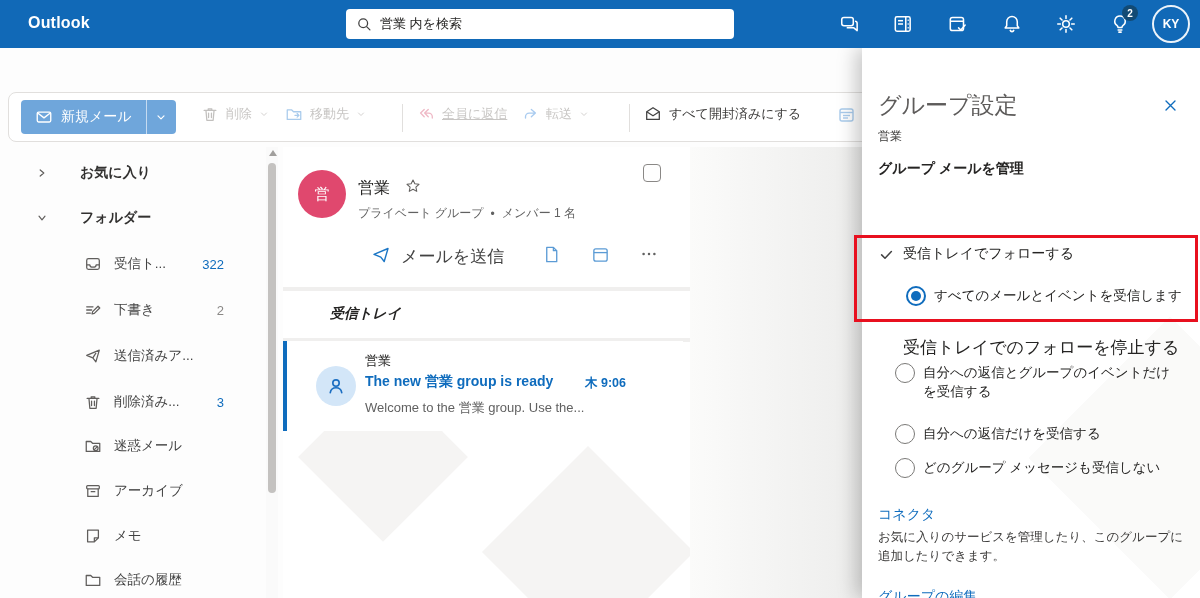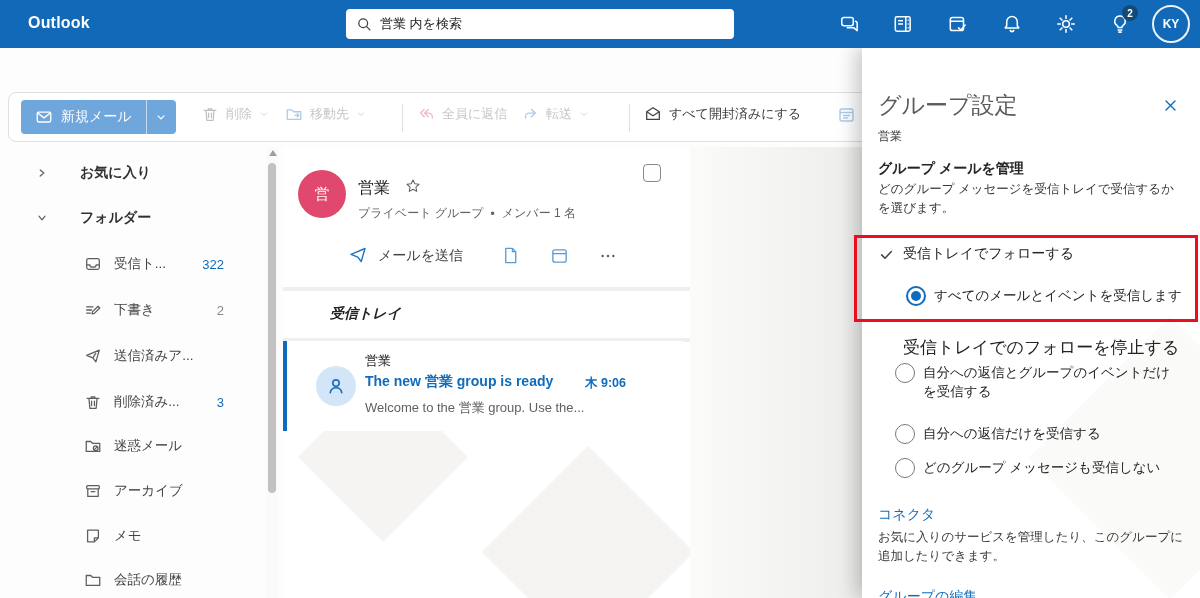--- a/index.html
+++ b/index.html
@@ -58,21 +58,21 @@
 
   
   #listpane { position:absolute; left:283px; top:147px; width:407px; height:451px; background:#fff; overflow:hidden; }
   .wm { position:absolute; background:#f5f4f3; transform:rotate(45deg); }
   .card { position:absolute; left:0; top:3px; width:400px; height:137px; background:#fff; border-radius:0 8px 0 0; }
   .gavatar { position:absolute; left:15px; top:20px; width:48px; height:48px; border-radius:50%; background:#e0486e;
     color:#fff; font-size:15px; display:flex; align-items:center; justify-content:center; }
   .gname { position:absolute; left:75px; top:28px; font-size:16px; color:#252423; }
   .gstar { position:absolute; left:122px; top:28px; color:#605e5c; display:flex; cursor:pointer; }
   .gsub { position:absolute; left:75px; top:55px; font-size:12px; color:#616161; display:flex; gap:7px; align-items:center; }
-  .gact { position:absolute; left:65px; top:95px; display:flex; align-items:flex-end; font-size:14px; color:#424242; }
+  .gact { position:absolute; left:88px; top:95px; display:flex; align-items:flex-start; font-size:17px; color:#424242; }
   .gact .lbl { margin-left:10px; }
   .chkbox { position:absolute; right:22px; top:14px; width:18px; height:18px; border:1.5px solid #8a8886;
     border-radius:4px; background:#fefefe; cursor:pointer; }
   .divider-h { position:absolute; left:0; width:407px; height:4px; background:#f0efee; }
   .inbox-band { position:absolute; left:0; top:144px; width:400px; height:47px; background:#fff; }
   .inbox-title { position:absolute; left:47px; top:14px; font-size:14px; font-weight:bold; color:#252423;font-style:italic; }
   .mailrow { position:absolute; left:0; top:194px; width:400px; height:90px; background:#fff; cursor:pointer; }
   .sel-bar { position:absolute; left:0; top:0; width:4px; height:90px; background:#0f6cbd; }
   .mavatar { position:absolute; left:33px; top:25px; width:40px; height:40px; border-radius:50%; background:#d3e6f8;
     color:#1b6ec2; display:flex; align-items:center; justify-content:center; }
@@ -226,21 +226,21 @@
           </svg>
       </span>
       <span>移動先</span>
       <svg width="10" height="10" viewBox="0 0 20 20" fill="none" stroke="#d4d2d0" stroke-width="2" stroke-linecap="round">
           <path d="M5 8l5 5 5-5"></path>
         </svg>
     </div>
 
     <div class="cmd-sep" style="left:393px;"></div>
 
-    <div class="cmd disabled" style="left:408px;">
+    <div class="cmd disabled" style="left:408px;text-decoration:underline;">
       <span style="display:flex;color:#efb9c6;">
         <svg width="18" height="18" viewBox="0 0 20 20" fill="none" stroke="currentColor" stroke-width="1.5" stroke-linecap="round" stroke-linejoin="round">
             <path d="M8 5L4 9l4 4M12.5 5l-4 4 4 4M8.5 9h4.5a4 4 0 0 1 4 4v1.5"></path>
           </svg>
       </span>
       <span>全員に返信</span>
     </div>
 
     <div class="cmd disabled" style="left:512px;">
       <span style="display:flex;color:#a9cbf0;">
@@ -463,21 +463,20 @@
     <div class="p-wm"></div>
     <div class="p-title">グループ設定</div>
     <span class="p-close">
       <svg width="15" height="15" viewBox="0 0 20 20" fill="none" stroke="currentColor" stroke-width="1.8" stroke-linecap="round">
           <path d="M4 4l12 12M16 4L4 16"></path>
         </svg>
     </span>
     <div class="p-sub">営業</div>
 
     <div class="p-sec-title">グループ メールを管理</div>
-    <div class="p-desc" style="top:132px;">どのグループ メッセージを受信トレイで受信するかを選びます。</div>
 
     <div class="p-check-row">
       <svg width="15" height="15" viewBox="0 0 20 20" fill="none" stroke="currentColor" stroke-width="2" stroke-linecap="round" stroke-linejoin="round">
           <path d="M3.5 10.5l4.5 4.5 8.5-9"></path>
         </svg>
       <span>受信トレイでフォローする</span>
     </div>
 
     <div class="p-radio-row" style="left:44px; top:238px; width:280px;">
       <span class="radio sel"></span>

